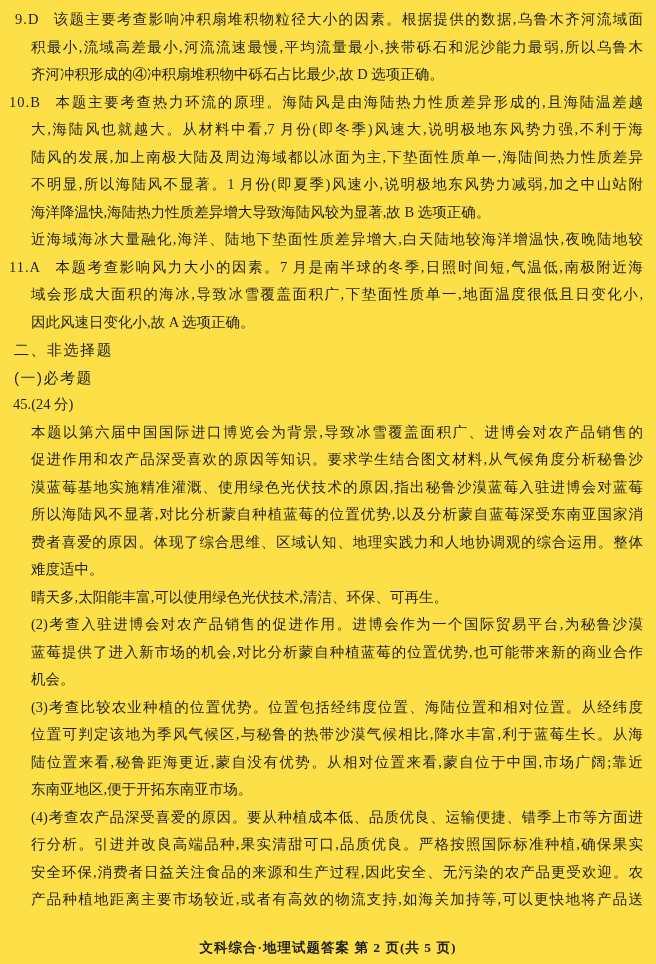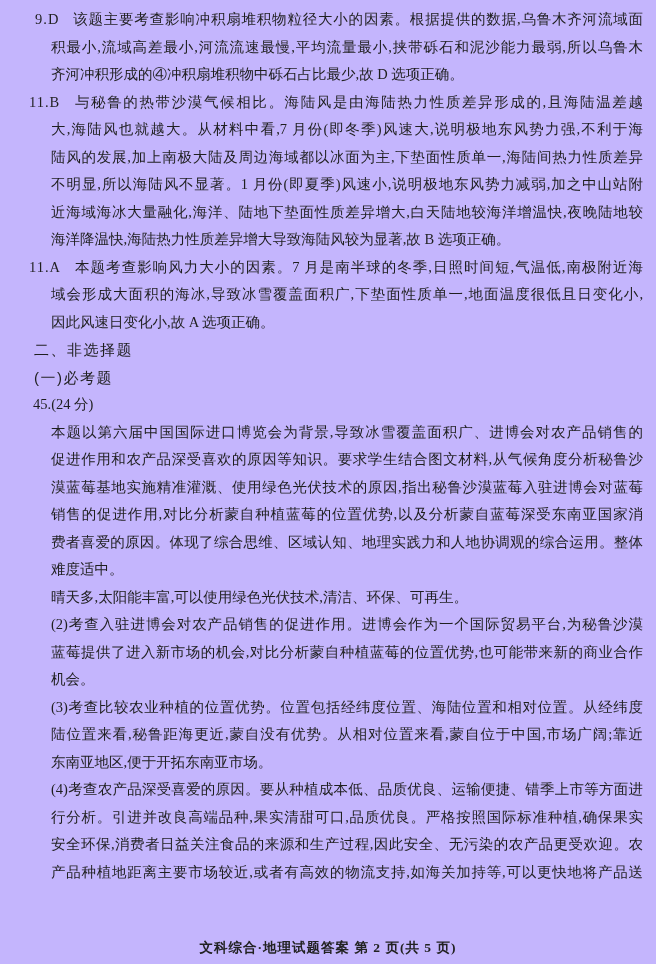--- a/index.html
+++ b/index.html
@@ -1,27 +1,26 @@
 <!DOCTYPE html>
 <html><head>
 <meta charset="utf-8">
 <style>
   html, body { margin: 0; padding: 0; background: #e8e8e8; }
   .page {
     position: relative;
     width: 656px;
     height: 964px;
     margin: 0 auto;
-    background: #c4b5fd;
+    background: #fde047;
     overflow: hidden;
     box-sizing: border-box;
     padding-top: 6px;
     color: #1f1f1f;
     font-family: "Liberation Serif", "DejaVu Serif", serif;
-    padding-left: 20px;
   }
   .line {
     font-size: 14.5px;
     line-height: 27.5px;
     height: 27.5px;
     padding-right: 13px;
     white-space: nowrap;
     overflow: hidden;
   }
   
@@ -52,49 +51,50 @@
 </style>
 </head>
 <body>
 
 <div class="page">
 
   <div class="line j first1"><span class="lbl">9.D</span><span>该题主要考查影响冲积扇堆积物粒径大小的因素。根据提供的数据,乌鲁木齐河流域面</span></div>
   <div class="line j cont">积最小,流域高差最小,河流流速最慢,平均流量最小,挟带砾石和泥沙能力最弱,所以乌鲁木</div>
   <div class="line cont">齐河冲积形成的④冲积扇堆积物中砾石占比最少,故 D 选项正确。</div>
 
-  <div class="line j first2"><span class="lbl">11.B</span><span>与秘鲁的热带沙漠气候相比。海陆风是由海陆热力性质差异形成的,且海陆温差越</span></div>
+  <div class="line j first2"><span class="lbl">10.B</span><span>本题主要考查热力环流的原理。海陆风是由海陆热力性质差异形成的,且海陆温差越</span></div>
   <div class="line j cont">大,海陆风也就越大。从材料中看,7 月份(即冬季)风速大,说明极地东风势力强,不利于海</div>
   <div class="line j cont">陆风的发展,加上南极大陆及周边海域都以冰面为主,下垫面性质单一,海陆间热力性质差异</div>
   <div class="line j cont">不明显,所以海陆风不显著。1 月份(即夏季)风速小,说明极地东风势力减弱,加之中山站附</div>
+  <div class="line cont">海洋降温快,海陆热力性质差异增大导致海陆风较为显著,故 B 选项正确。</div>
   <div class="line j cont">近海域海冰大量融化,海洋、陆地下垫面性质差异增大,白天陆地较海洋增温快,夜晚陆地较</div>
-  <div class="line cont">海洋降温快,海陆热力性质差异增大导致海陆风较为显著,故 B 选项正确。</div>
 
   <div class="line j first2"><span class="lbl">11.A</span><span>本题考查影响风力大小的因素。7 月是南半球的冬季,日照时间短,气温低,南极附近海</span></div>
   <div class="line j cont">域会形成大面积的海冰,导致冰雪覆盖面积广,下垫面性质单一,地面温度很低且日变化小,</div>
   <div class="line cont">因此风速日变化小,故 A 选项正确。</div>
 
   <div class="line hd">二、非选择题</div>
   <div class="line hd">(一)必考题</div>
   <div class="line qnum">45.(24 分)</div>
 
   <div class="line j cont">本题以第六届中国国际进口博览会为背景,导致冰雪覆盖面积广、进博会对农产品销售的</div>
   <div class="line j cont">促进作用和农产品深受喜欢的原因等知识。要求学生结合图文材料,从气候角度分析秘鲁沙</div>
   <div class="line j cont">漠蓝莓基地实施精准灌溉、使用绿色光伏技术的原因,指出秘鲁沙漠蓝莓入驻进博会对蓝莓</div>
-  <div class="line j cont">销售的促进作用,对比分析蒙自种植蓝莓的位置优势,以及分析蒙自蓝莓深受东南亚国家消</div>
+  <div class="line j cont">所以海陆风不显著,对比分析蒙自种植蓝莓的位置优势,以及分析蒙自蓝莓深受东南亚国家消</div>
   <div class="line j cont">费者喜爱的原因。体现了综合思维、区域认知、地理实践力和人地协调观的综合运用。整体</div>
   <div class="line cont">难度适中。</div>
 
   <div class="line cont">晴天多,太阳能丰富,可以使用绿色光伏技术,清洁、环保、可再生。</div>
 
   <div class="line j cont">(2)考查入驻进博会对农产品销售的促进作用。进博会作为一个国际贸易平台,为秘鲁沙漠</div>
   <div class="line j cont">蓝莓提供了进入新市场的机会,对比分析蒙自种植蓝莓的位置优势,也可能带来新的商业合作</div>
   <div class="line cont">机会。</div>
 
   <div class="line j cont">(3)考查比较农业种植的位置优势。位置包括经纬度位置、海陆位置和相对位置。从经纬度</div>
+  <div class="line j cont">位置可判定该地为季风气候区,与秘鲁的热带沙漠气候相比,降水丰富,利于蓝莓生长。从海</div>
   <div class="line j cont">陆位置来看,秘鲁距海更近,蒙自没有优势。从相对位置来看,蒙自位于中国,市场广阔;靠近</div>
   <div class="line cont">东南亚地区,便于开拓东南亚市场。</div>
 
   <div class="line j cont">(4)考查农产品深受喜爱的原因。要从种植成本低、品质优良、运输便捷、错季上市等方面进</div>
   <div class="line j cont">行分析。引进并改良高端品种,果实清甜可口,品质优良。严格按照国际标准种植,确保果实</div>
   <div class="line j cont">安全环保,消费者日益关注食品的来源和生产过程,因此安全、无污染的农产品更受欢迎。农</div>
   <div class="line j cont">产品种植地距离主要市场较近,或者有高效的物流支持,如海关加持等,可以更快地将产品送</div>
 
   <div class="footer">文科综合·地理试题答案 第 2 页(共 5 页)</div>
 

